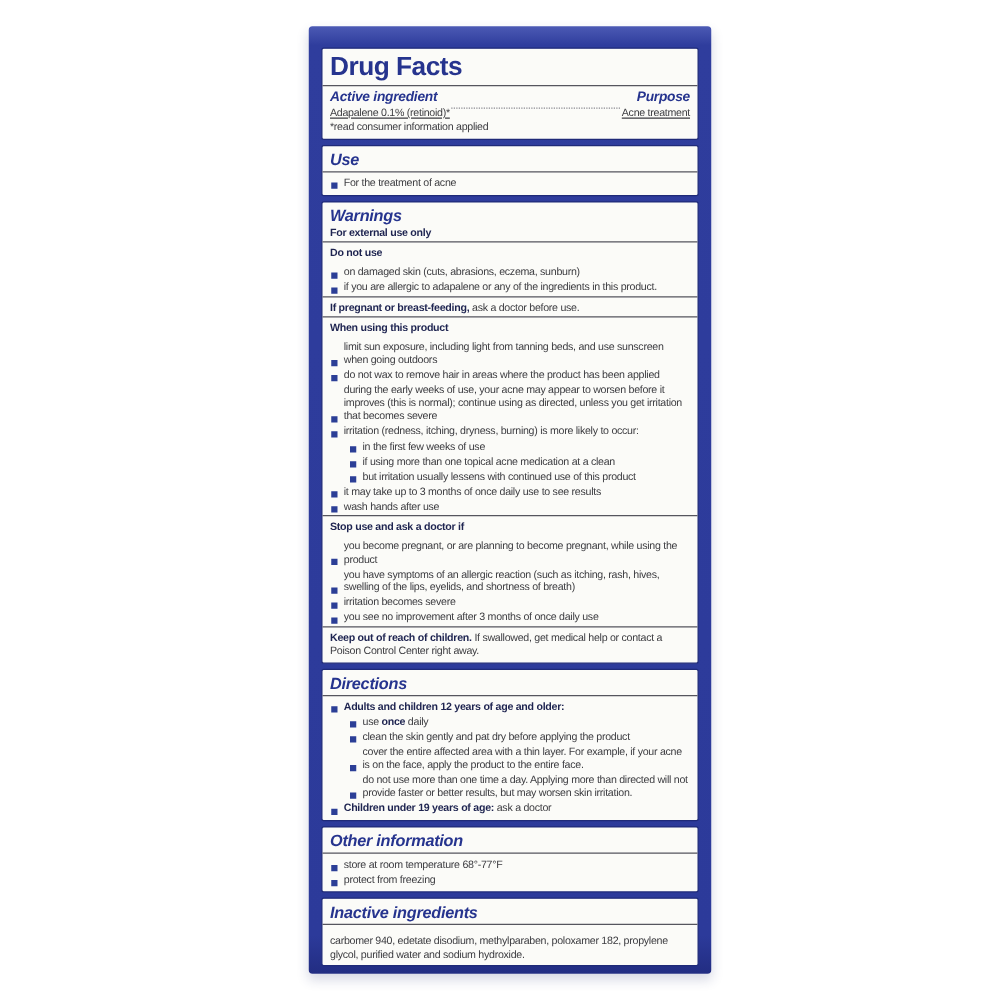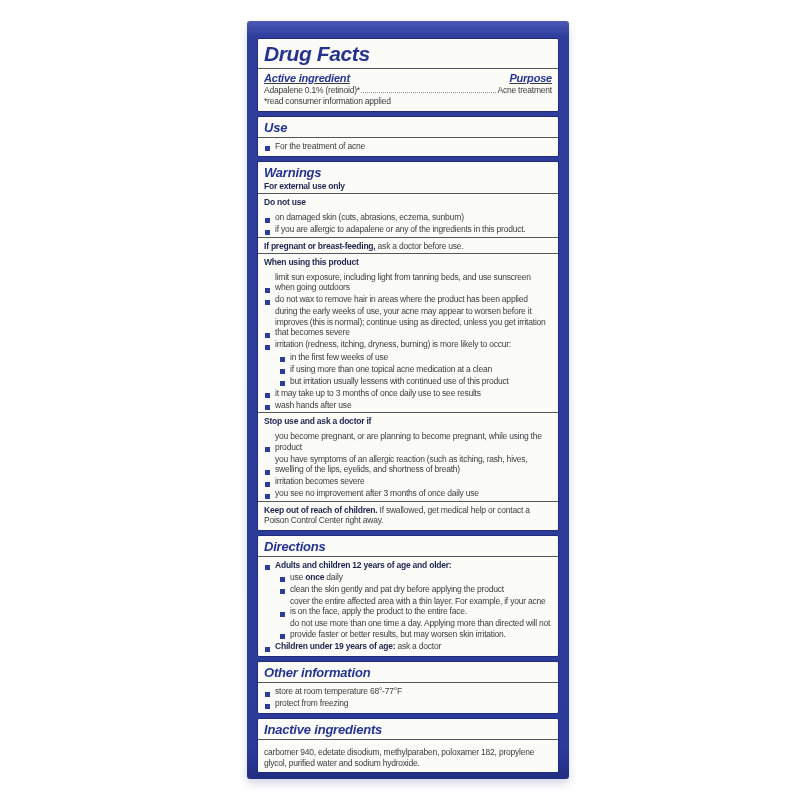--- a/index.html
+++ b/index.html
@@ -13,43 +13,43 @@
     box-sizing:border-box;border-radius:3px;
     background:linear-gradient(180deg,#4c5ab4 0%,#2f3d9d 2%,#2c3a9a 96%,#222d82 100%);
     box-shadow:0 5px 9px rgba(40,50,110,0.18);
     padding:17px 10px 0 10px;display:flex;flex-direction:column;overflow:hidden;
   }
   .sec{
     background:#fbfbf8;border:1px solid #1f2a78;border-radius:2px;
     padding:2px 6px 3px 6px;margin-bottom:4px;flex:0 0 auto;
   }
   .h1{
-    font-size:21px;line-height:24px;font-weight:bold;font-style:italic;
+    font-size:21px;line-height:24px;font-weight:bold;
     color:#26348e;letter-spacing:-0.4px;margin:1px 0 2px 0;
   }
   .h2{
     font-size:13px;line-height:15px;font-weight:bold;font-style:italic;
     color:#26348e;letter-spacing:-0.2px;margin:1px 0 1px 0;
   }
   .h3{
     font-size:11px;line-height:12px;font-weight:bold;font-style:italic;
     color:#26348e;letter-spacing:-0.2px;
   }
   .rule{height:1px;background:#55555e;margin:2px -6px 3px -6px;}
   .txtline,.li .txt{font-size:8.5px;line-height:10.4px;letter-spacing:-0.22px;}
   .txtline{margin:1px 0;}
   .bold{font-weight:bold;color:#1e2450;}
   .li{display:flex;align-items:flex-end;margin:1.6px 0;}
   .blt{
     flex:0 0 auto;width:5px;height:5px;background:#2b3e96;
     margin:2.4px 5px 0 1px;
   }
   .sub{margin-left:15px;margin-top:2px;margin-bottom:2px;}
-  .hdrrow{display:flex;justify-content:space-between;align-items:baseline;margin:1px 0 1px 0;text-decoration:underline;}
-  .ingrow{display:flex;align-items:flex-end;margin:0 0 1px 0;}
+  .hdrrow{display:flex;justify-content:space-between;align-items:baseline;margin:1px 0 1px 0;}
+  .ingrow{display:flex;align-items:flex-start;margin:0 0 1px 0;text-decoration:underline;}
   .ingrow .nm,.ingrow .pp{font-size:8.5px;line-height:10.4px;letter-spacing:-0.22px;white-space:nowrap;}
   .leader{flex:1 1 auto;border-bottom:1.5px dotted #8a8a90;margin:0 1px 2px 1px;height:1px;}
   .gap2{height:2px;}.gap3{height:3px;}
 </style>
 </head>
 <body>
 
 <div class="box">
 
   <div class="sec">

